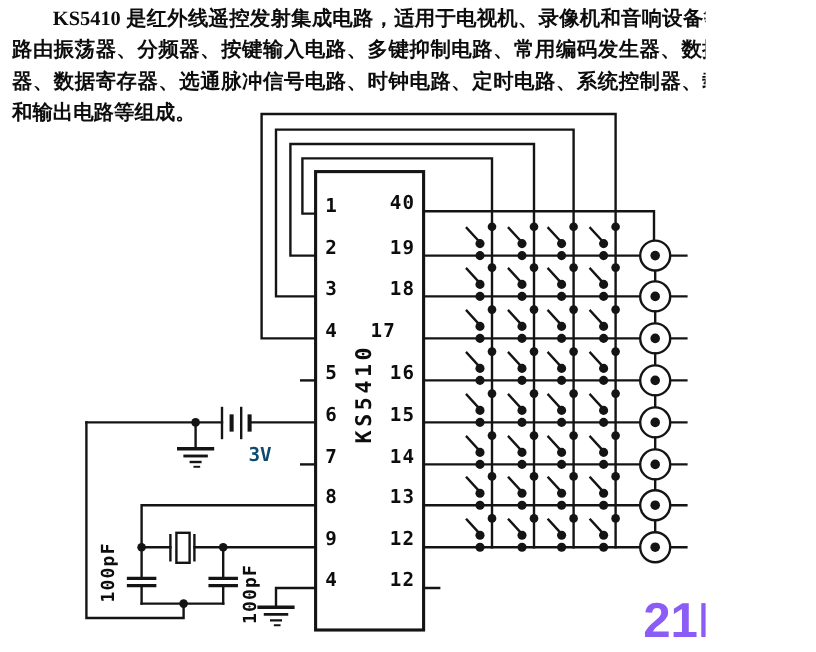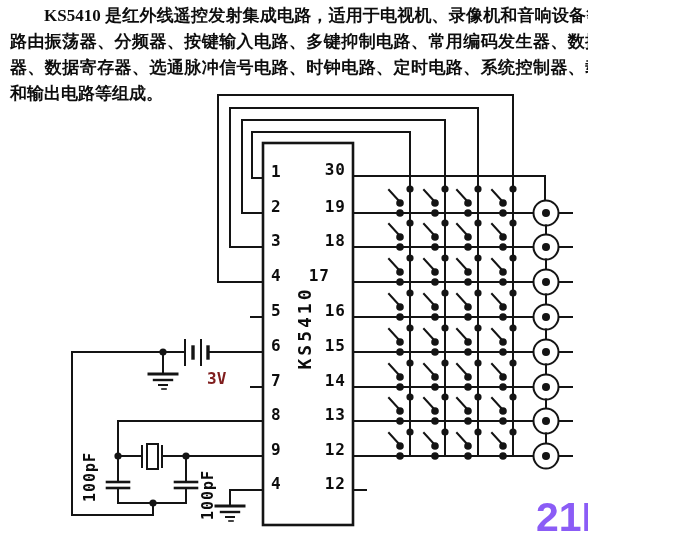--- a/index.html
+++ b/index.html
@@ -10,21 +10,21 @@
         font-weight:700;font-size:17px;line-height:26px;color:#0d0d0d;
         text-align:justify;text-indent:2em;margin:0;}
   svg.circuit{position:absolute;left:0;top:0;}
   .pin-label{position:absolute;font:bold 16px "DejaVu Sans Mono",monospace;
              color:#0d0d0d;letter-spacing:1px;transform:translate(0,-50%);}
   .pin-label.right{width:34px;text-align:right;transform:translate(-100%,-50%);}
   .vlabel{position:absolute;white-space:nowrap;color:#0d0d0d;
           transform:translate(-50%,-50%) rotate(-90deg);}
   .ic-name{font:bold 18px "DejaVu Sans Mono",monospace;letter-spacing:3px;}
   .cap-label{font:bold 15px "DejaVu Sans Mono",monospace;letter-spacing:1px;}
-  .batt-label{position:absolute;font:bold 16px "DejaVu Sans Mono",monospace;color:#7f1d1d;}
+  .batt-label{position:absolute;font:bold 16px "DejaVu Sans Mono",monospace;color:#0c4a6e;}
   .watermark{position:absolute;left:536px;top:492px;width:140px;height:46px;pointer-events:none;}
   .wm-brand{position:absolute;left:0;top:2px;
             font-family:Liberation Sans, sans-serif;
             font-weight:800;font-size:41px;letter-spacing:0px;color:#8b5cf6;}
   .wm-cn{position:absolute;left:77px;top:3px;
          font-family:"DejaVu Sans",sans-serif;font-weight:700;font-size:14px;
          color:#fde8e8;-webkit-text-stroke:1px #f2afaf;letter-spacing:1px;}
   .wm-suffix{position:absolute;left:70px;top:16px;
              font-family:"Liberation Serif","DejaVu Serif",serif;
              font-style:italic;font-weight:700;font-size:20px;color:#f4b4b4;letter-spacing:1px;}
@@ -292,21 +292,21 @@
       <div class="pin-label" style="left: 271px; top: 171px;">1</div>
       <div class="pin-label" style="left: 271px; top: 206px;">2</div>
       <div class="pin-label" style="left: 271px; top: 240px;">3</div>
       <div class="pin-label" style="left: 271px; top: 275px;">4</div>
       <div class="pin-label" style="left: 271px; top: 310px;">5</div>
       <div class="pin-label" style="left: 271px; top: 345px;">6</div>
       <div class="pin-label" style="left: 271px; top: 380px;">7</div>
       <div class="pin-label" style="left: 271px; top: 414px;">8</div>
       <div class="pin-label" style="left: 271px; top: 449px;">9</div>
       <div class="pin-label" style="left: 271px; top: 483px;">4</div>
-      <div class="pin-label right" style="left: 346px; top: 169px;">30</div>
+      <div class="pin-label right" style="left: 346px; top: 169px;">40</div>
       <div class="pin-label right" style="left: 346px; top: 206px;">19</div>
       <div class="pin-label right" style="left: 346px; top: 240px;">18</div>
       <div class="pin-label right" style="left: 330px; top: 275px;">17</div>
       <div class="pin-label right" style="left: 346px; top: 310px;">16</div>
       <div class="pin-label right" style="left: 346px; top: 345px;">15</div>
       <div class="pin-label right" style="left: 346px; top: 380px;">14</div>
       <div class="pin-label right" style="left: 346px; top: 414px;">13</div>
       <div class="pin-label right" style="left: 346px; top: 449px;">12</div>
       <div class="pin-label right" style="left: 346px; top: 483px;">12</div>
     </div>

